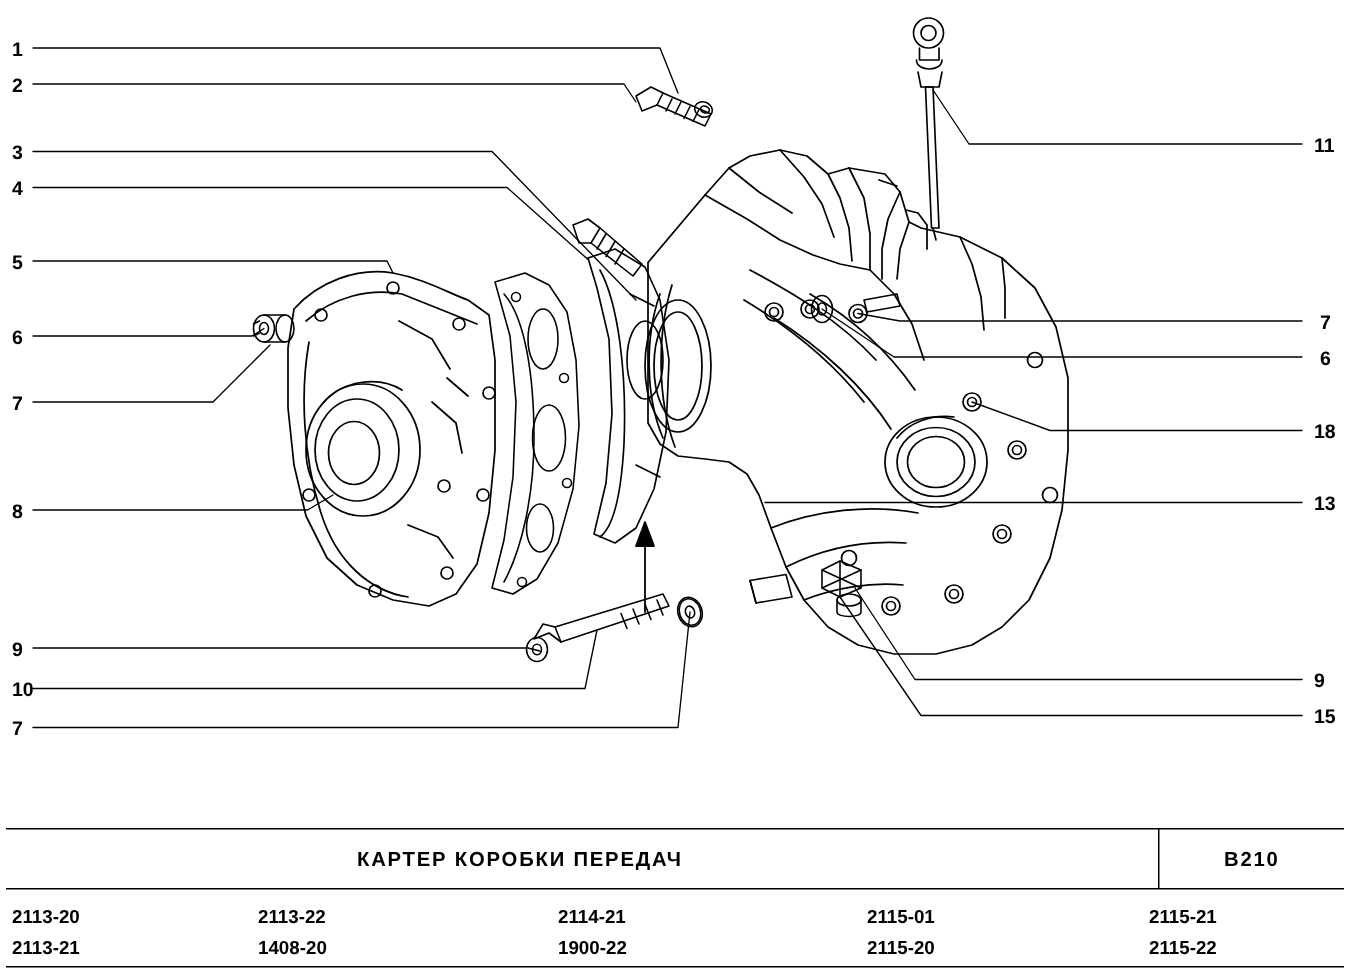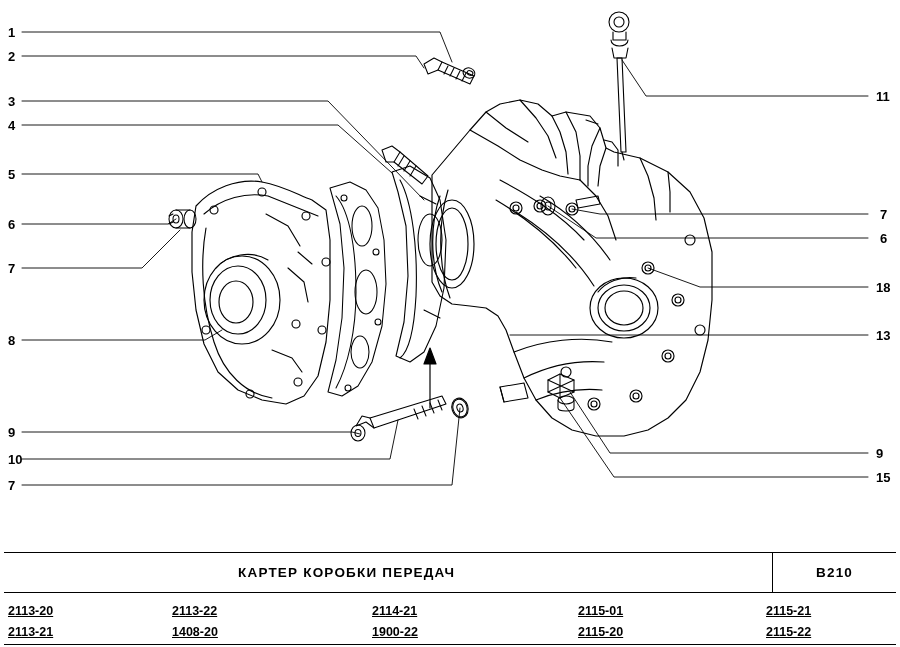--- a/index.html
+++ b/index.html
@@ -66,21 +66,20 @@
     font-size: 13.5px;
     font-weight: bold;
     letter-spacing: 1.2px;
     white-space: nowrap;
   }
   .code-text {
     position: absolute;
     font-size: 12.5px;
     font-weight: bold;
     white-space: nowrap;
-    text-decoration: underline;
   }
 </style>
 </head>
 <body>
 
 <div id="page">
 
   <svg id="diagram-svg" viewBox="0 0 900 647">
     <g fill="none" stroke="#000000" stroke-width="1" stroke-linejoin="round" stroke-linecap="round">
 

